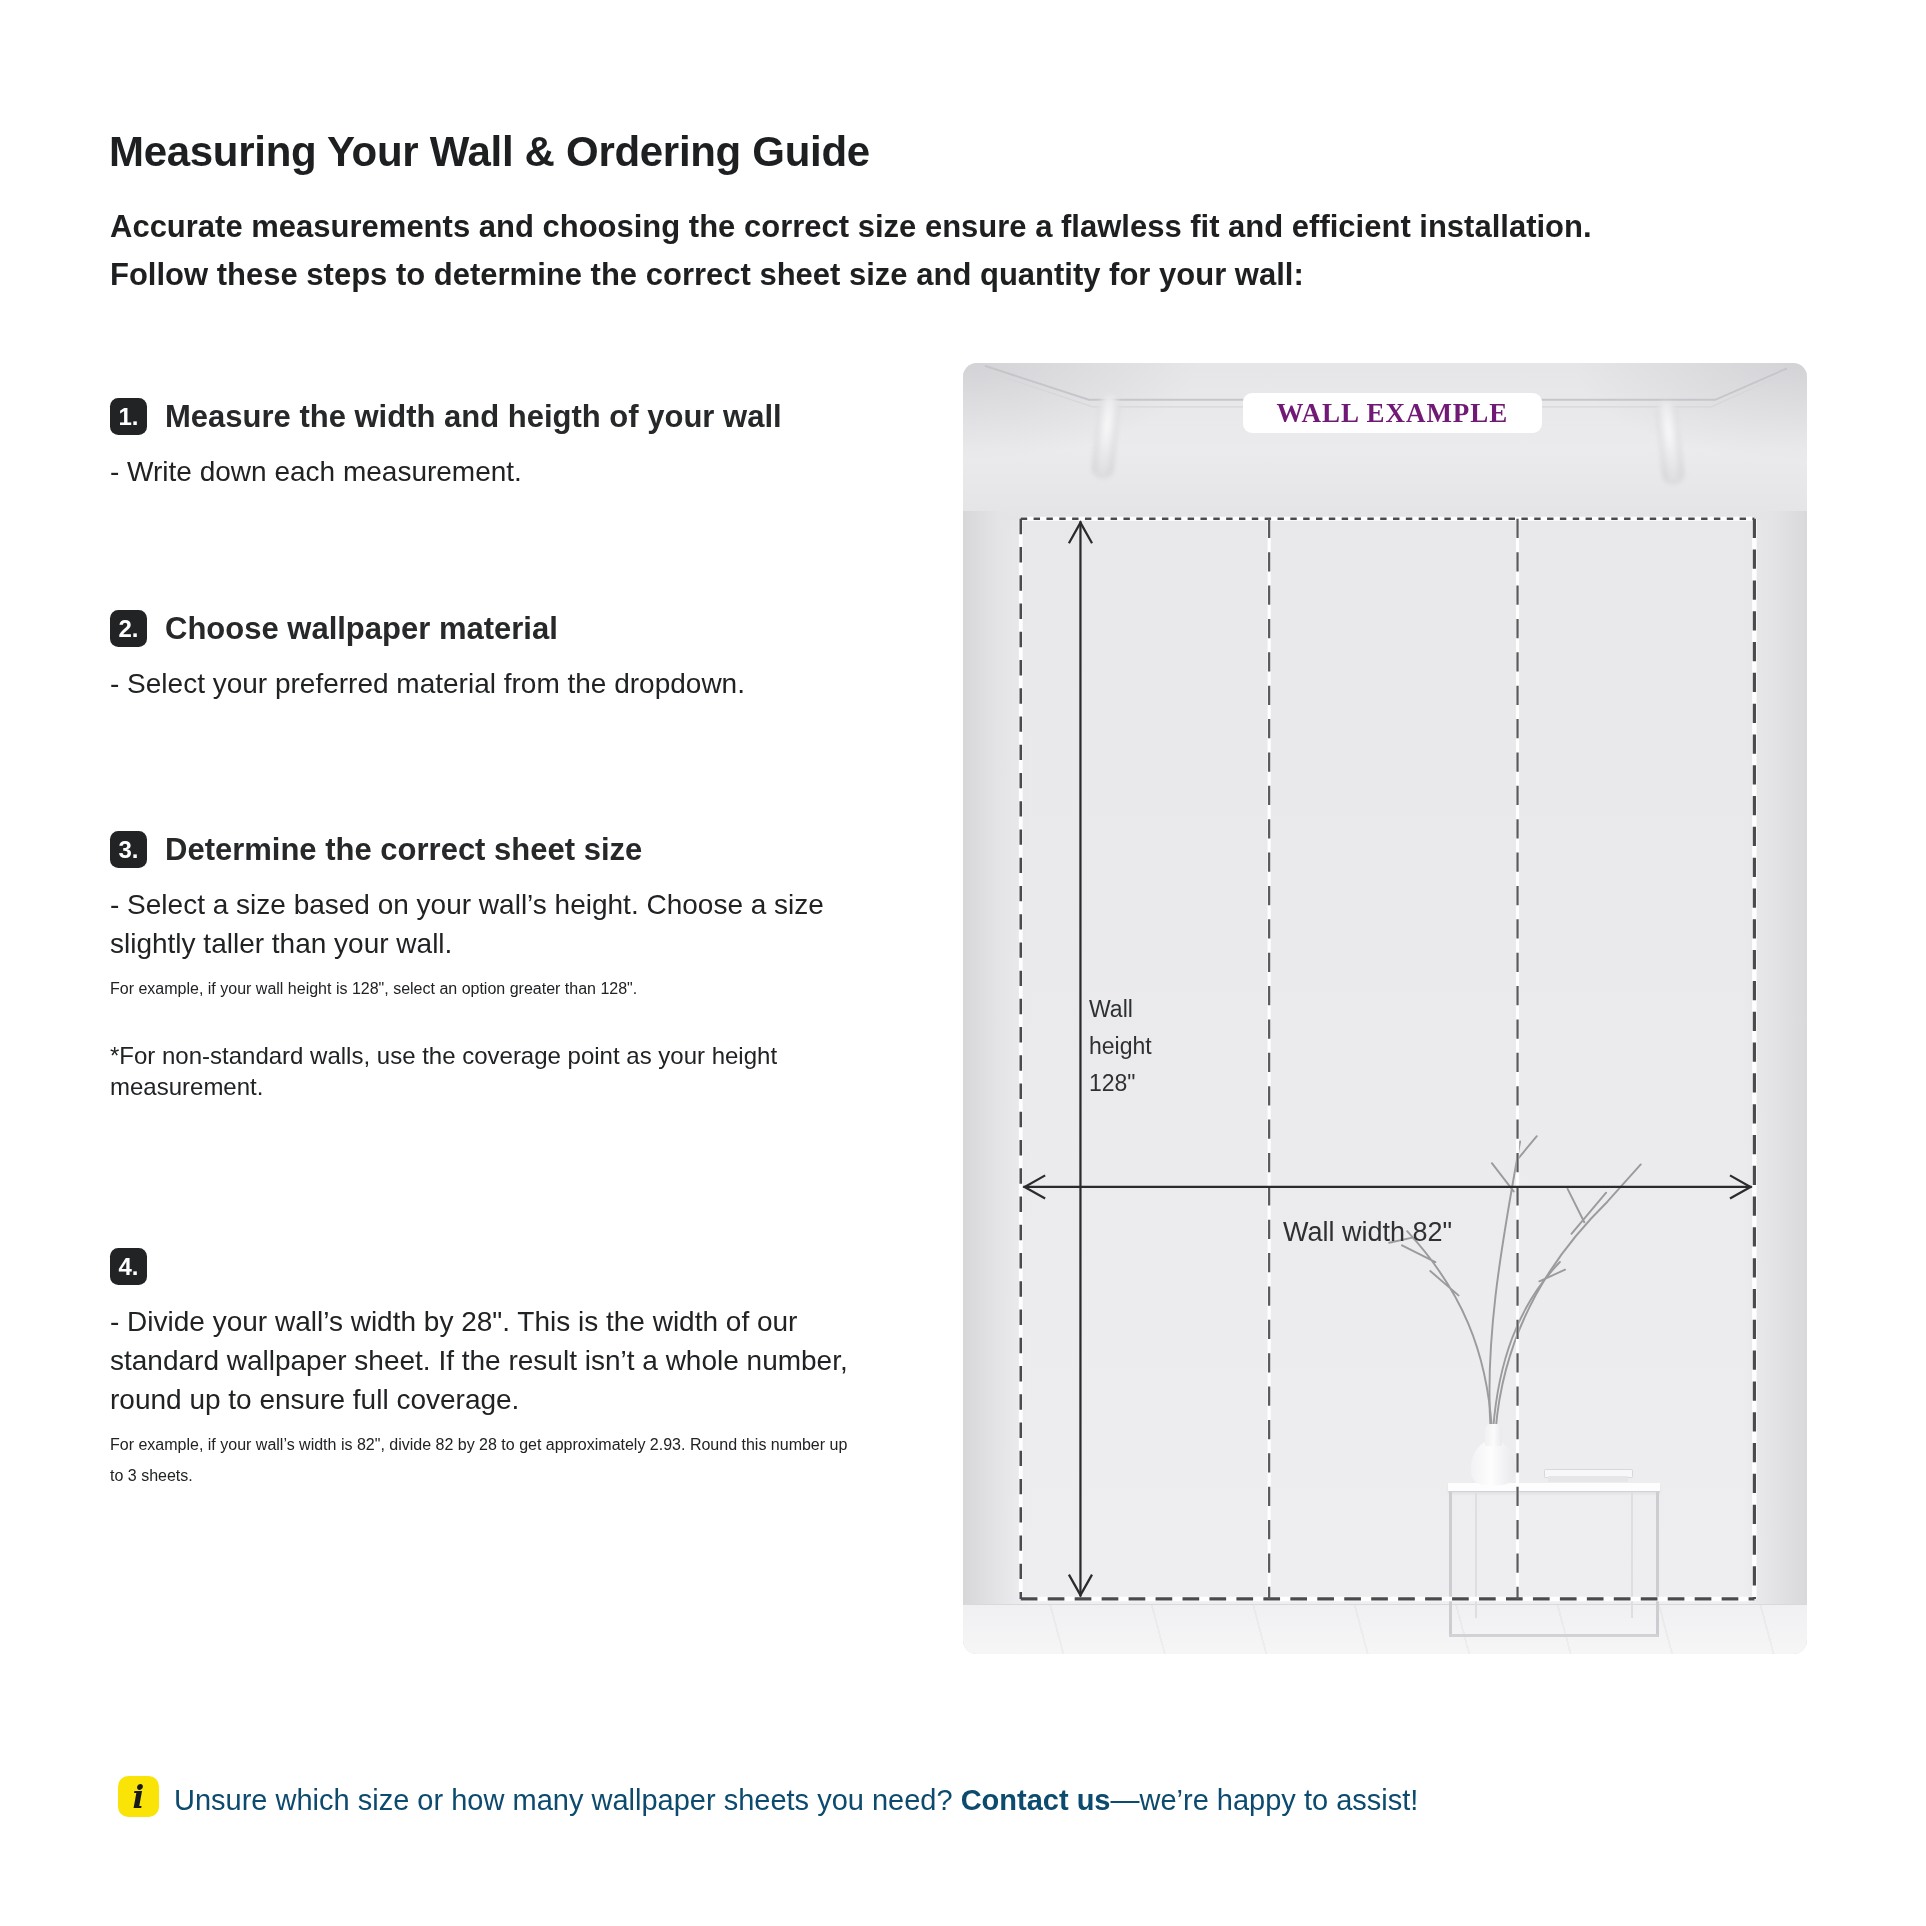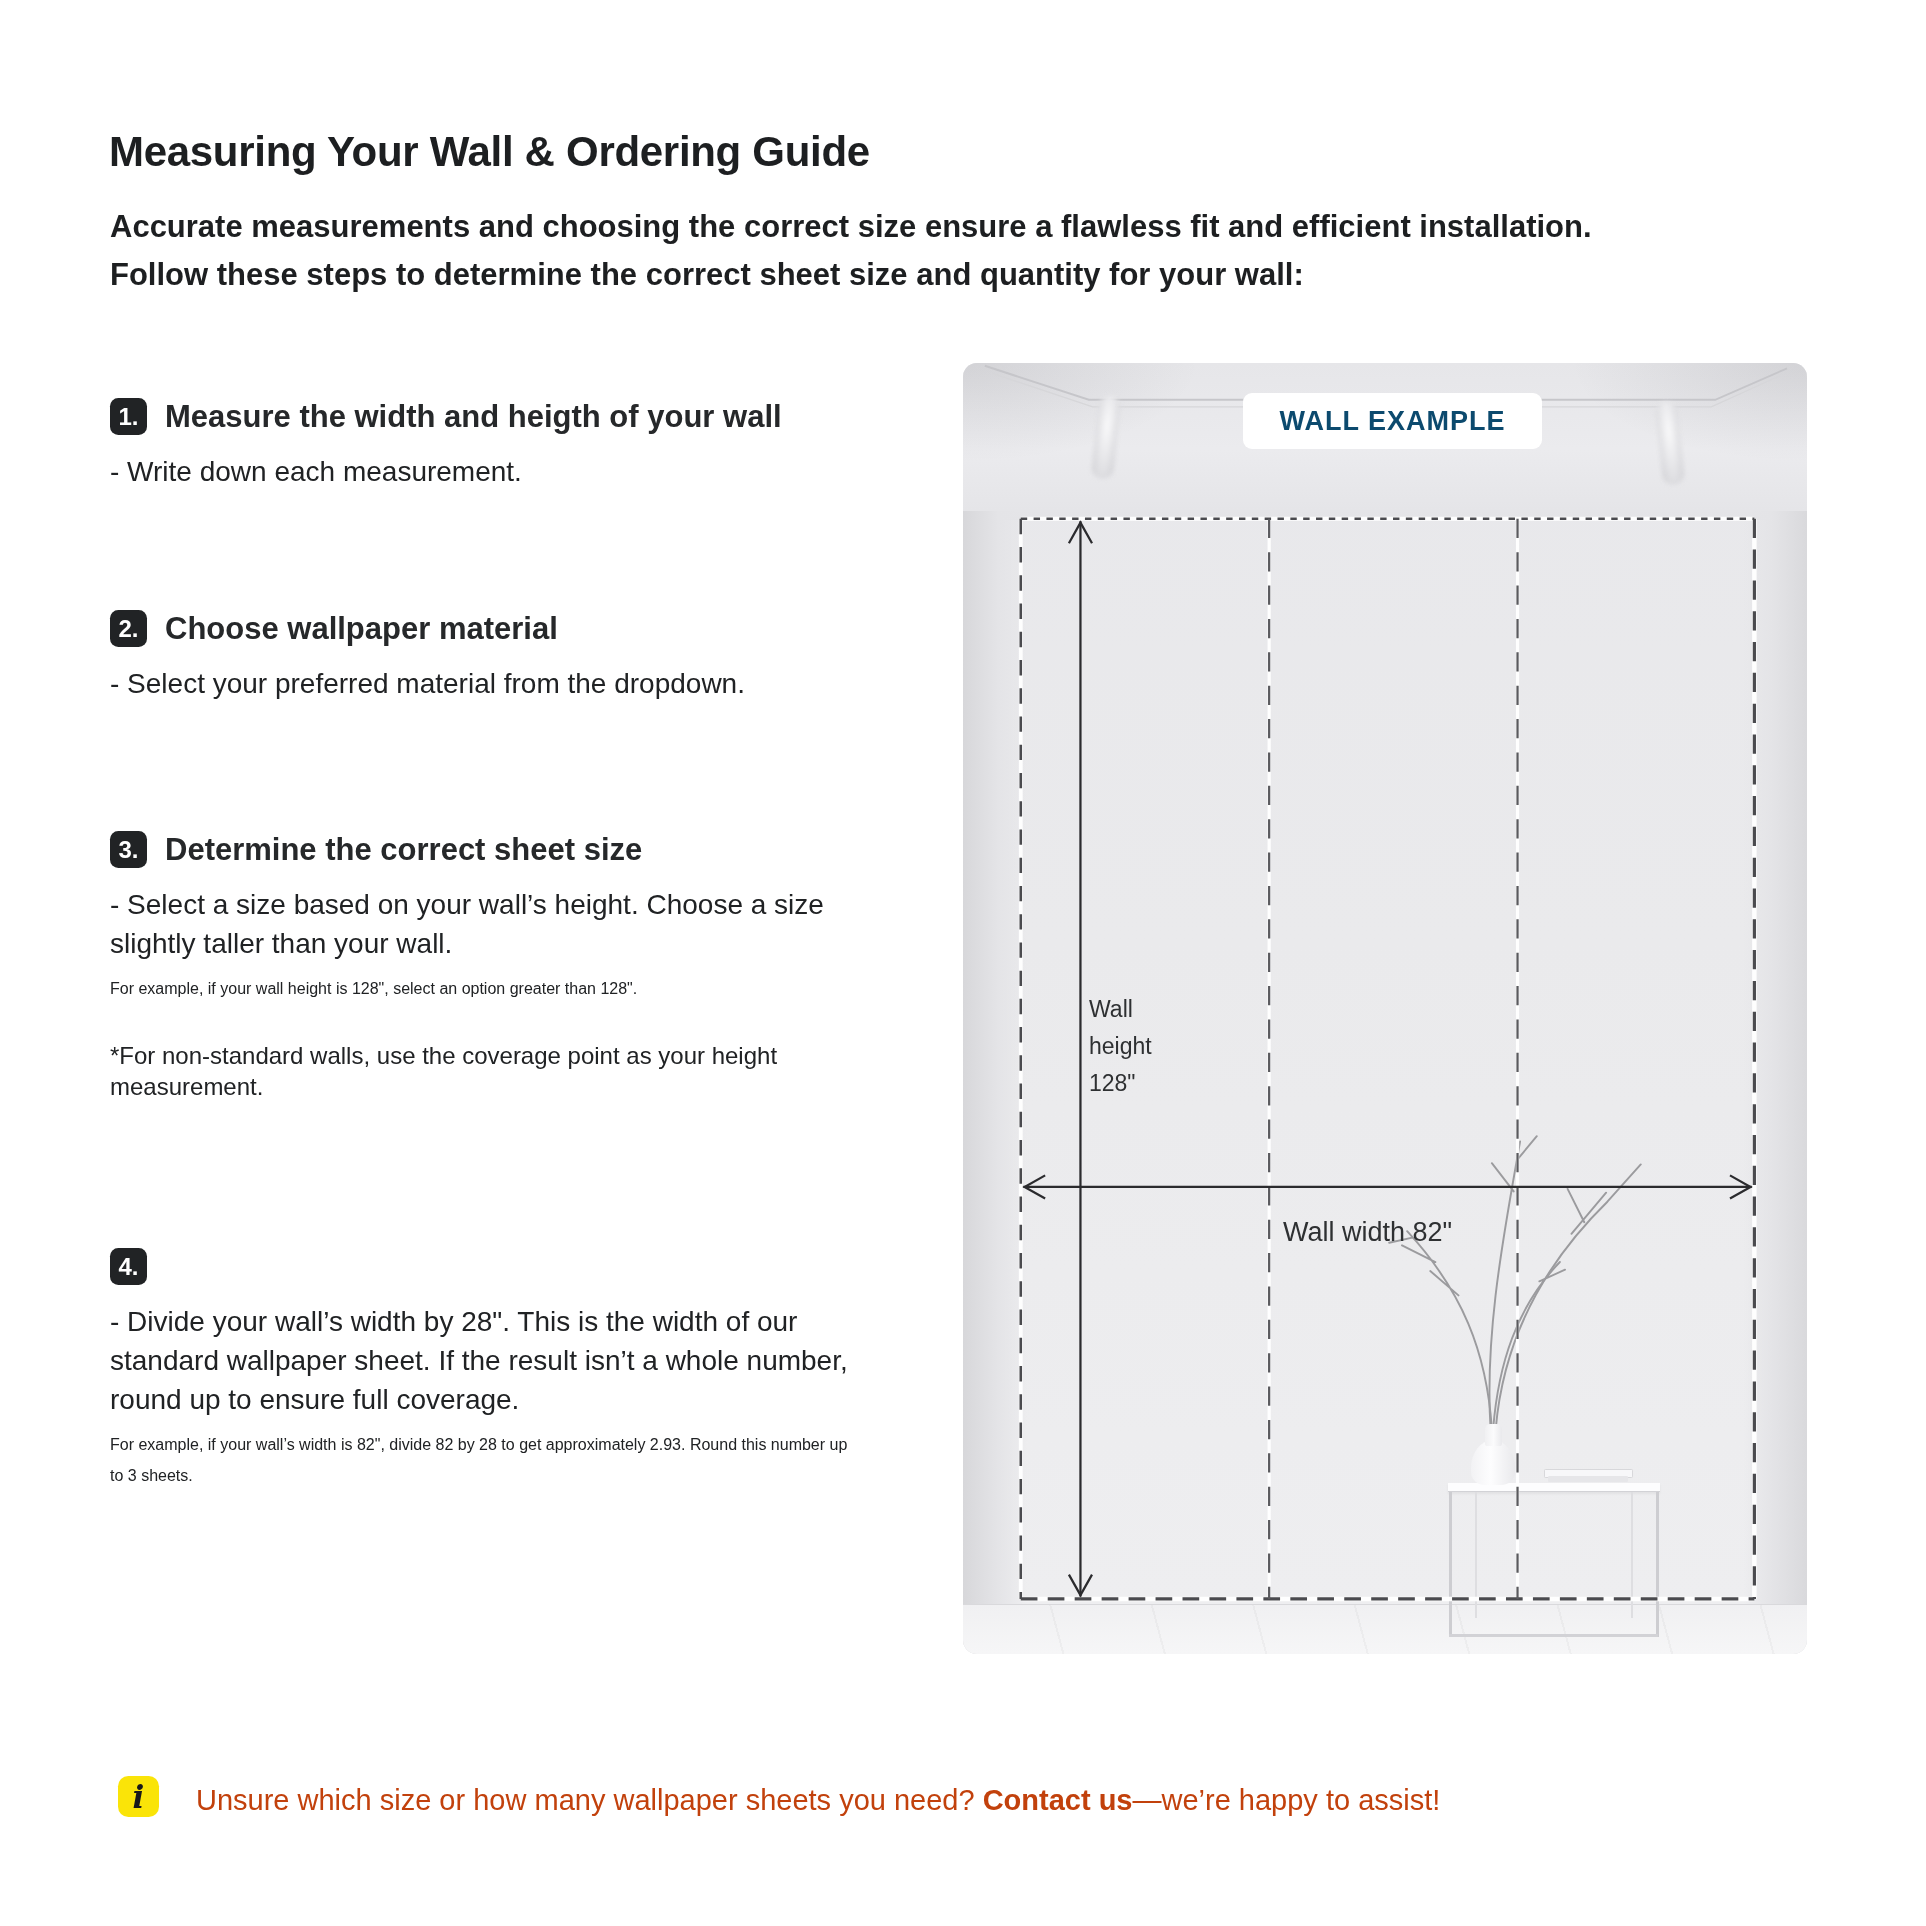--- a/index.html
+++ b/index.html
@@ -25,21 +25,21 @@
   .step-note{margin-top:36px;font-size:24px;line-height:31px;color:#202224;width:748px;}
   #step1{top:398px;} #step2{top:610px;} #step3{top:831px;} #step4{top:1248px;}
 
   
   .info-badge{
     left:118px;top:1776px;width:41px;height:41px;border-radius:10.3px;background:#fae408;
     display:flex;align-items:center;justify-content:center;
     font-family:"DejaVu Serif","Liberation Serif",serif;font-style:italic;font-weight:700;
     font-size:31px;color:#17181a;
   }
-  .footer-text{left:196px;top:1784px;font-size:29px;color:#c2410c;}
+  .footer-text{left:174px;top:1784px;font-size:29px;color:#0c4a6e;}
   .footer-text b{font-weight:700;}
 
   
   .photo{
     left:963px;top:363px;width:844px;height:1291px;border-radius:14px;overflow:hidden;
     background:linear-gradient(180deg,#e8e8eb 0%,#eaeaec 45%,#eeeef0 96%);
   }
   .ceiling{
     left:0;top:0;width:844px;height:157px;
     background:
@@ -57,23 +57,23 @@
       linear-gradient(180deg,#f0f0f2,#f6f6f7);
   }
   .sconce{
     width:22px;height:83px;border-radius:11px;filter:blur(1.9px);
     background:radial-gradient(ellipse at 50% 35%,#fafafb 0%,#e3e3e6 55%,#cfcfd3 100%);
   }
   .sconce-left{left:132px;top:33px;transform:rotate(6deg);}
   .sconce-right{left:696px;top:39px;transform:rotate(-6deg);}
 
   .wall-example{
-    left:280px;top:30px;width:299px;height:56px;border-radius:9px;background:#ffffff;
+    left:280px;top:30px;width:299px;height:40px;border-radius:9px;background:#ffffff;
     display:flex;align-items:center;justify-content:center;
-    font-size:27px;font-weight:700;letter-spacing:1px;color:#0c4a6e;
+    font-size:27px;font-weight:700;letter-spacing:1px;color:#701a75;font-family:Liberation Serif, serif;
   }
   .height-label{left:126px;top:628px;font-size:23px;line-height:37px;color:#2e3032;white-space:pre-line;}
   .width-label{left:212px;top:854px;width:385px;text-align:center;font-size:27px;color:#2e3032;}
 
   
   .tabletop{left:485px;top:1120px;width:212px;height:8.3px;background:#fdfdfe;border-bottom:1.9px solid #d2d2d6;box-shadow:0 1.9px 2.6px rgba(0,0,0,.05);}
   .leg{top:1129px;width:2.6px;height:145px;background:#cdcdd1;}
   .leg-l{left:486px;} .leg-r{left:693px;}
   .leg-back{top:1129px;width:1.9px;height:126px;background:#dedee1;}
   .leg-bl{left:512px;} .leg-br{left:668px;}

